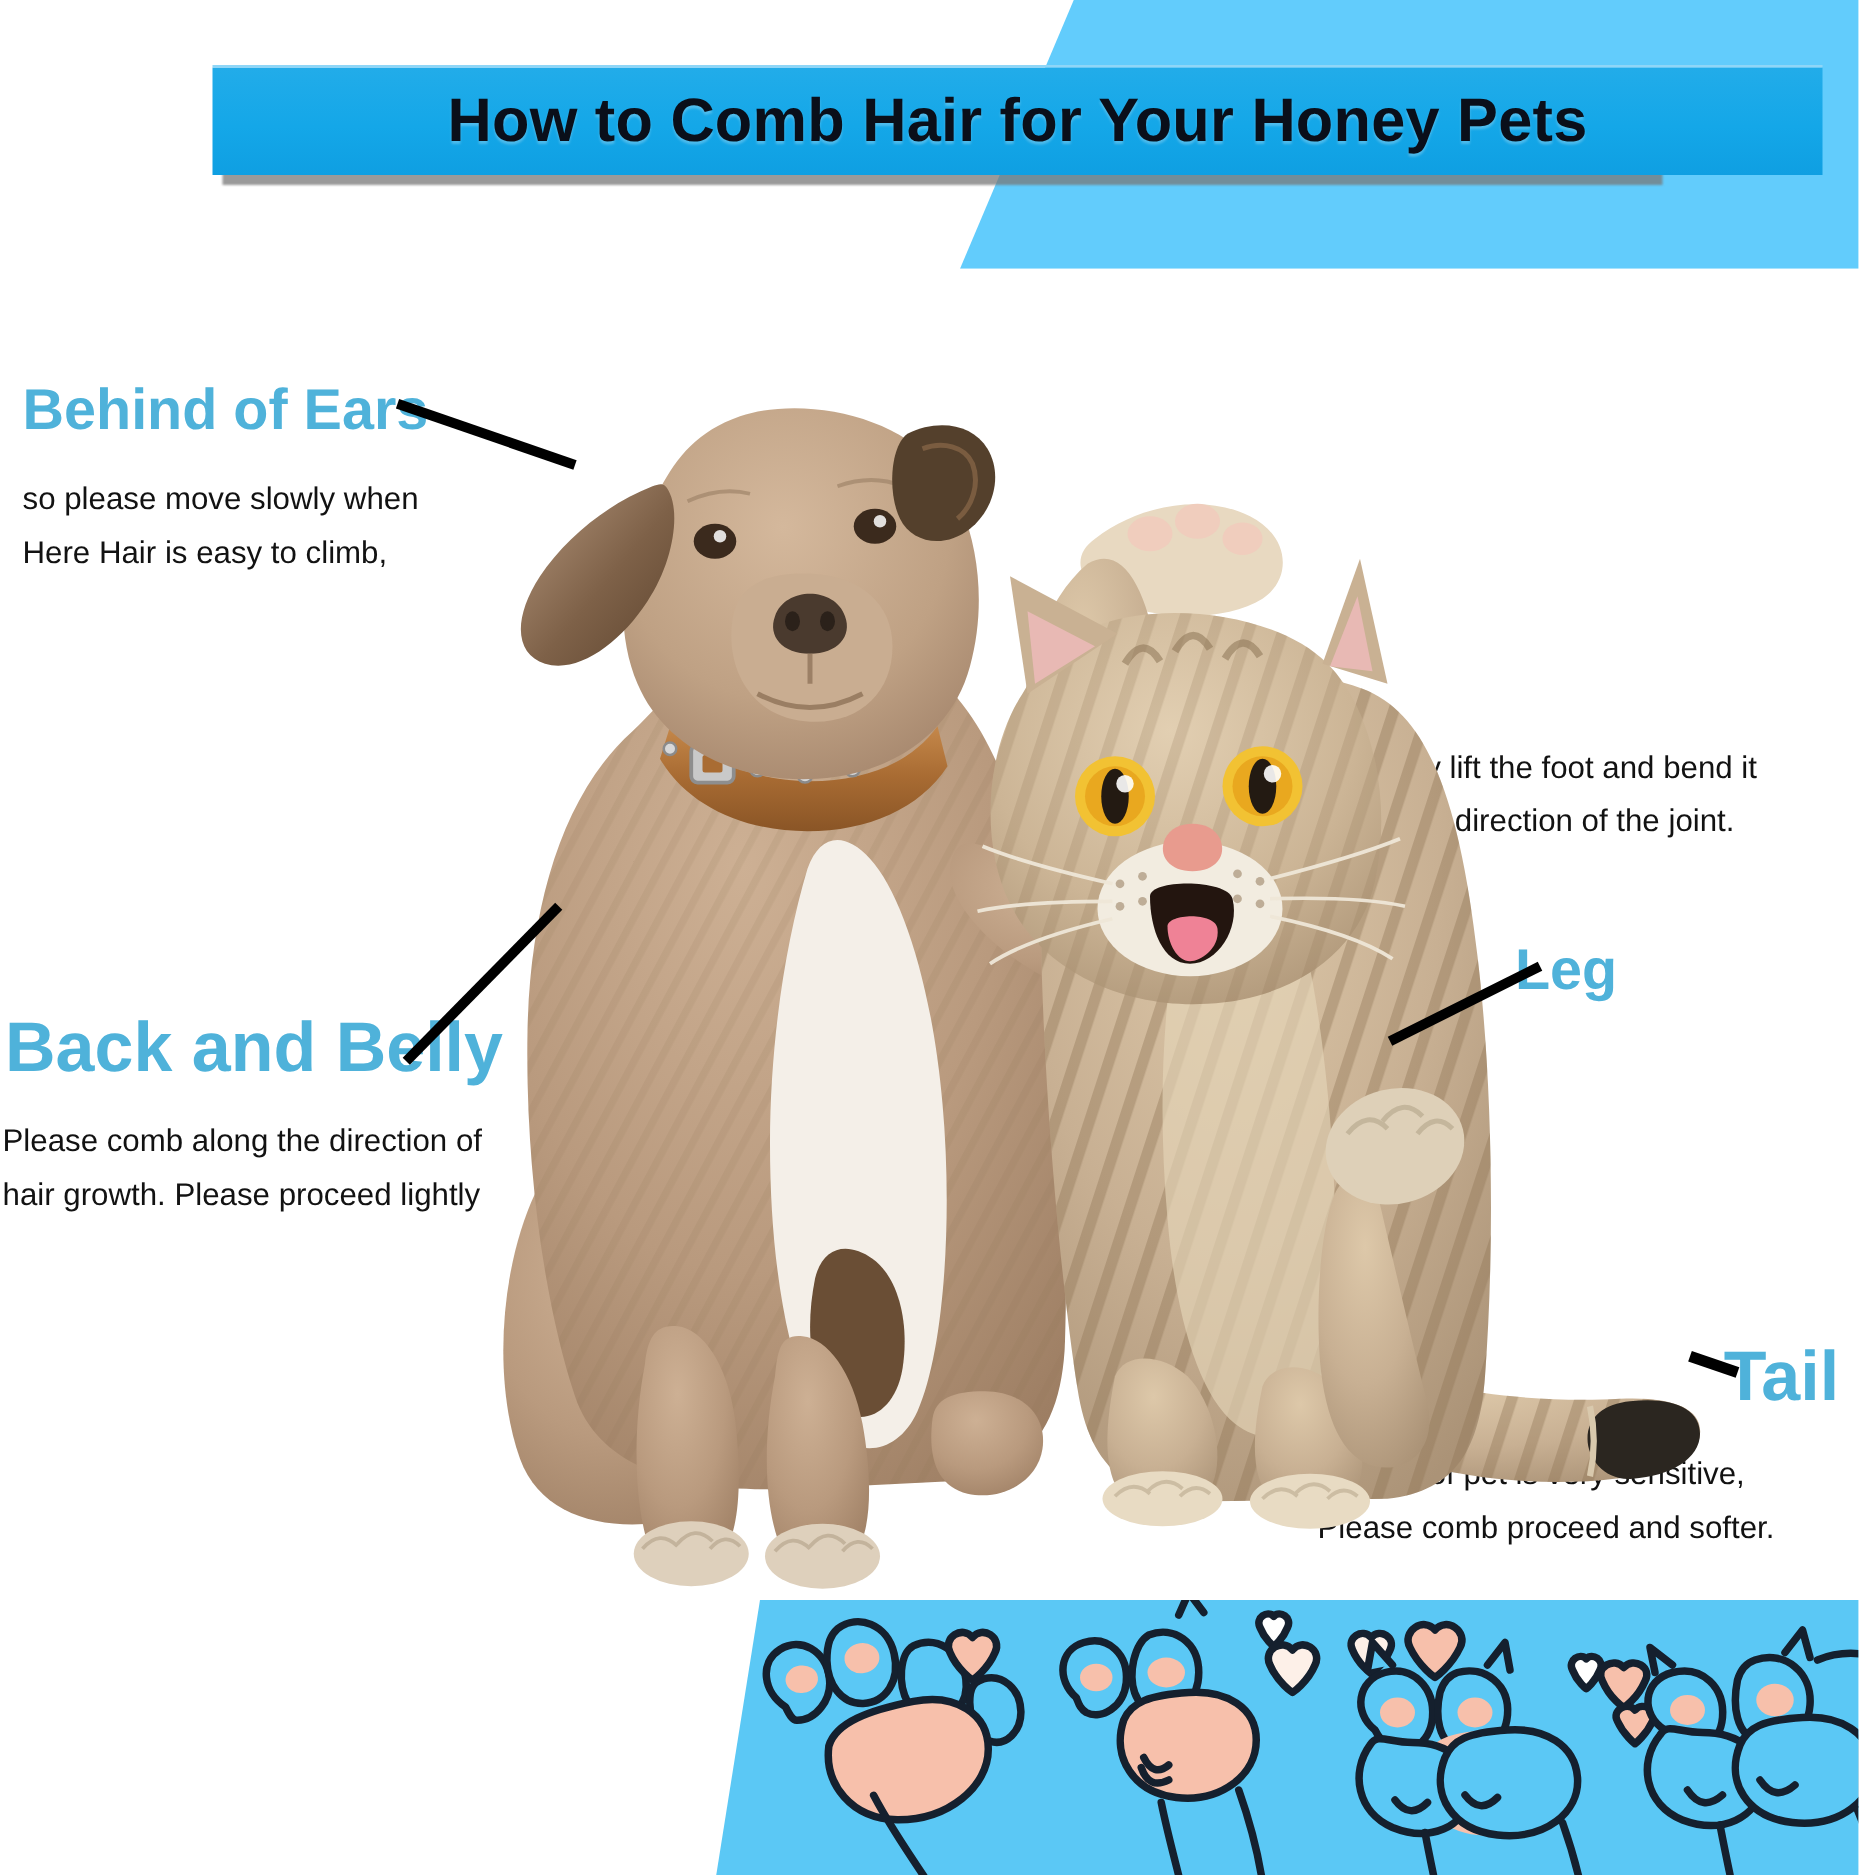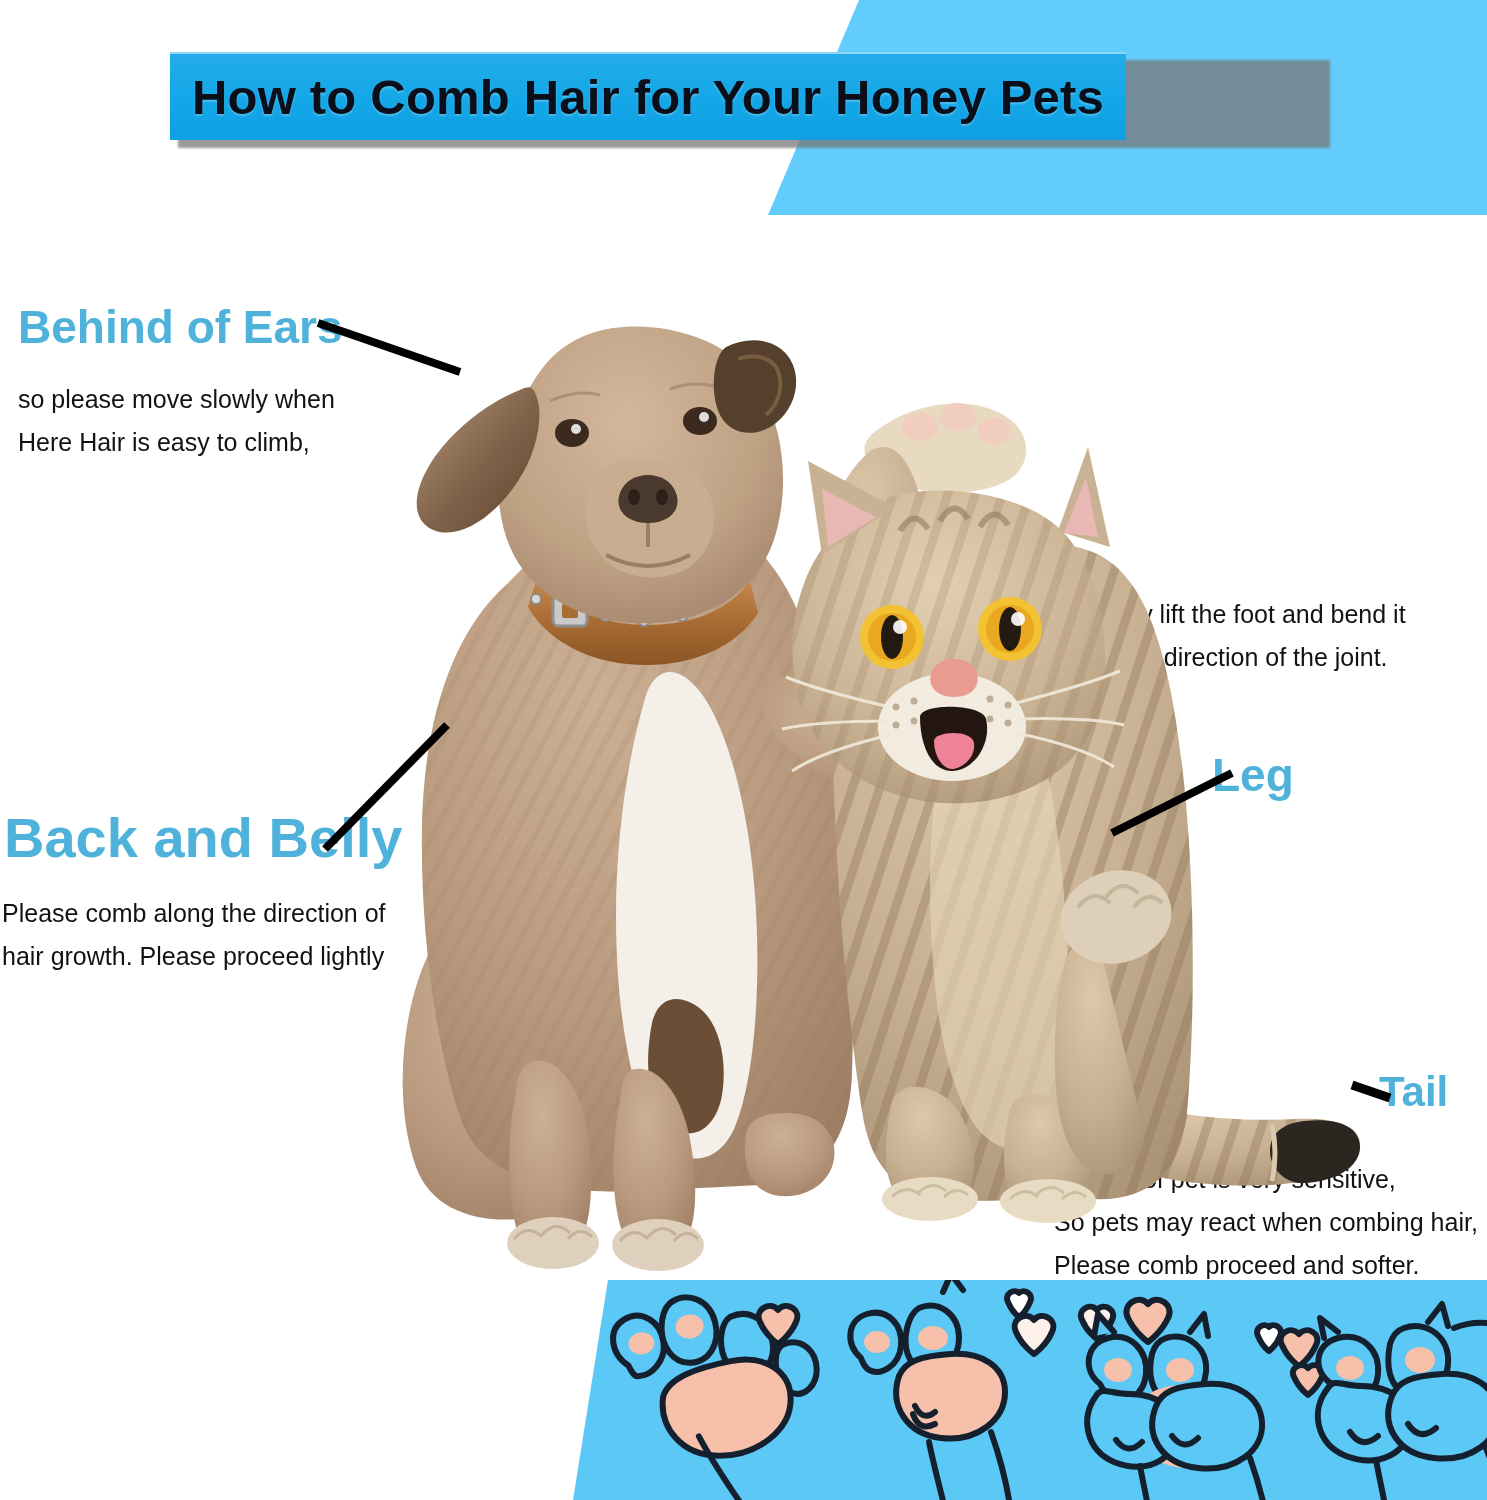--- a/index.html
+++ b/index.html
@@ -19,21 +19,21 @@
   }
   .title-shadow {
     position:absolute; left:178px; top:60px;
     width:1152px; height:88px;
     background:rgba(120,120,120,.75);
     filter:blur(1px);
     z-index:2;
   }
   .title-bar {
     position:absolute; left:170px; top:52px;
-    width:956px; height:88px;
+    width:1288px; height:88px;
     background:linear-gradient(180deg,#22ace9 0%,#14a7e8 55%,#0f9fe2 100%);
     border-top:2px solid #8fd6f7;
     z-index:3;
     display:flex; align-items:center; justify-content:center;
   }
   .title-text {
     font-family:"Liberation Sans", sans-serif;
     font-size:49px; font-weight:bold; color:#0a0f1a;
     letter-spacing:.2px; white-space:nowrap;
     text-shadow:0 2px 2px rgba(255,255,255,.25);
@@ -54,21 +54,21 @@
     font-size:25px; color:#121212; line-height:1.72;
     white-space:nowrap;
   }
 
   #h-ears  { left:18px;   top:300px; font-size:46px; }
   #p-ears  { left:18px;   top:378px; }
   #h-back  { left:4px;    top:805px; font-size:56px; }
   #p-back  { left:2px;    top:892px; }
   #p-leg   { left:1054px; top:593px; }
   #h-leg   { left:1212px; top:748px; font-size:46px; }
-  #h-tail  { left:1379px; top:1068px; font-size:42px; }
+  #h-tail  { left:1379px; top:1068px; font-size:56px; }
   #p-tail  { left:1054px; top:1158px; }
 
   .lead { position:absolute; z-index:6; pointer-events:none; }
 
   
   #photo { position:absolute; left:310px; top:255px; width:1070px; height:1045px; z-index:4; }
 
   
   #bottom-banner { position:absolute; left:0; bottom:0; width:1487px; height:220px; z-index:5; }
 </style>
@@ -341,21 +341,20 @@
 
   <div class="callout-p" id="p-leg">
     <div>Naturally lift the foot and bend it</div>
     <div>along the direction of the joint.</div>
   </div>
   <div class="callout-h" id="h-leg">Leg</div>
 
   <div class="callout-h" id="h-tail">Tail</div>
   <div class="callout-p" id="p-tail">
     <div>The tail of pet is very sensitive,</div>
-    <div>So pets may react when combing hair,</div>
     <div>Please comb proceed and softer.</div>
   </div>
 
   <svg id="bottom-banner" viewBox="0 0 1487 220">
     <defs>
       <clipPath id="bannerClip">
         <polygon points="608,0 1487,0 1487,220 573,220"></polygon>
       </clipPath>
     </defs>
     <polygon points="608,0 1487,0 1487,220 573,220" fill="#5bc8f5"></polygon>

